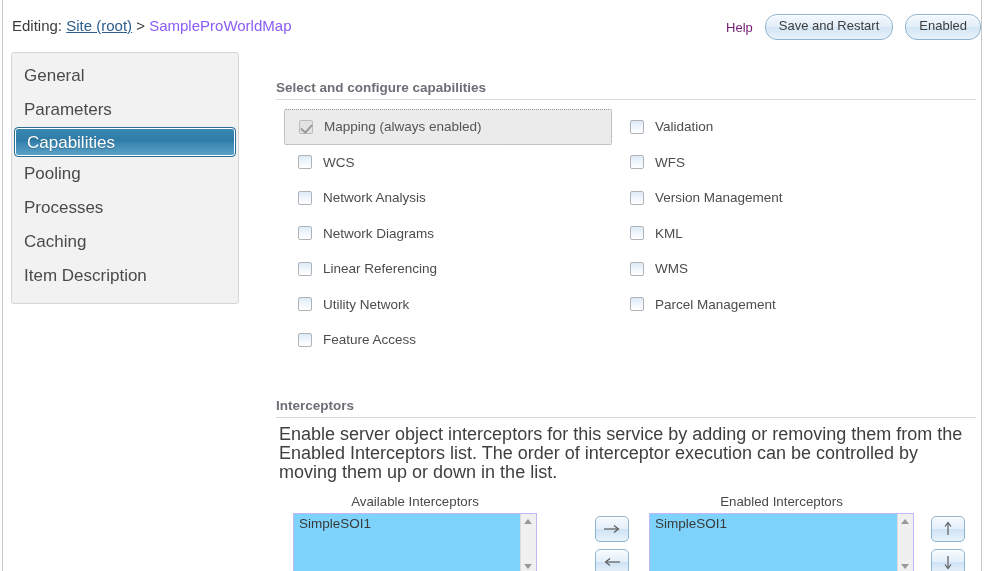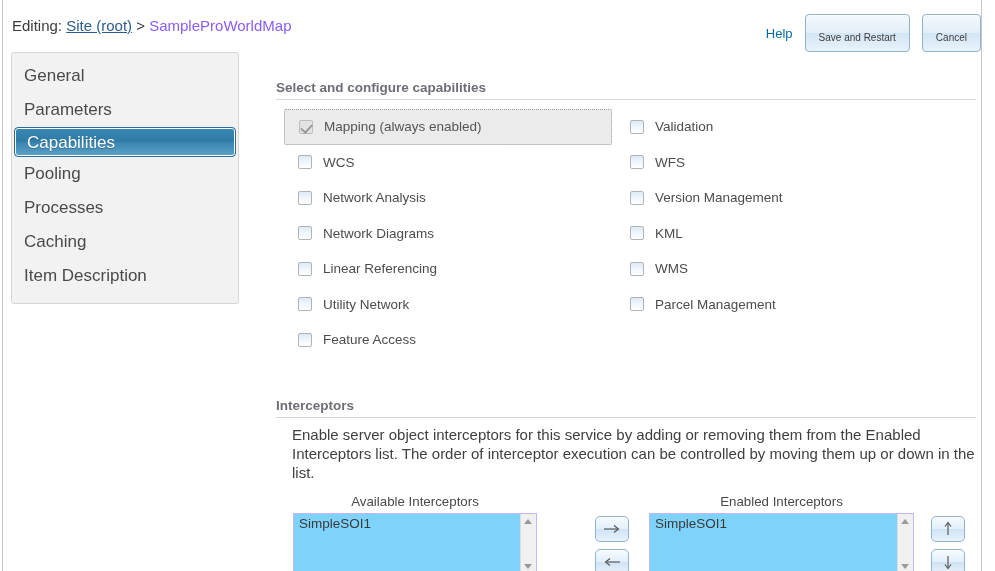--- a/index.html
+++ b/index.html
@@ -57,32 +57,32 @@
   #breadcrumb .crumb-current { color: #8b5cf6; }
 
   #header-actions {
     position: absolute;
     right: 0; top: 14px;
     display: flex;
     align-items: center;
     gap: 12px;
   }
   #help-link {
-    color: #0369a1;
+    color: #701a75;
     font-size: 13px;
     cursor: pointer;
   }
   .btn {
     display: inline-block;
     box-sizing: border-box;
-    padding: 15px 13px 6px 13px;
-    font-size: 10px;
+    padding: 3px 13px 6px 13px;
+    font-size: 13px;
     color: #3d3d3d;
     border: 1px solid #8fb4d0;
-    border-radius: 4px;
+    border-radius: 12px;
     background: linear-gradient(to bottom, #f4f9fd 0%, #e2eef8 50%, #d3e5f4 51%, #e8f2fa 100%);
     box-shadow: inset 0 1px 0 #ffffff;
     cursor: pointer;
     white-space: nowrap;
     line-height: 15px;
   }
 
   
   #sidebar {
     position: absolute;
@@ -190,22 +190,22 @@
   }
   .cap-label.muted { color: #555555; }
 
   
   #interceptors {
     position: absolute;
     left: 276px; top: 398px;
     width: 700px;
   }
   #interceptors-desc {
-    margin: 7px 0 0 16px;
-    font-size: 15px;
+    margin: 7px 0 0 3px;
+    font-size: 18px;
     line-height: 19px;
     color: #3f3f3f;
   }
   #transfer {
     position: relative;
     margin-top: 12px;
     height: 100px;
   }
   .list-block {
     position: absolute;
@@ -304,21 +304,21 @@
     <div id="breadcrumb">
       <span>Editing:</span>
       <span class="crumb-link">Site (root)</span>
       <span class="crumb-sep">&gt;</span>
       <span class="crumb-current">SampleProWorldMap</span>
     </div>
 
     <div id="header-actions">
       <span id="help-link">Help</span>
       <button class="btn">Save and Restart</button>
-      <button class="btn">Cancel</button>
+      <button class="btn">Enabled</button>
     </div>
 
   </div>
 
   <div id="sidebar">
     <div class="nav-item">General</div>
     <div class="nav-item">Parameters</div>
     <div class="nav-item selected">Capabilities</div>
     <div class="nav-item">Pooling</div>
     <div class="nav-item">Processes</div>

